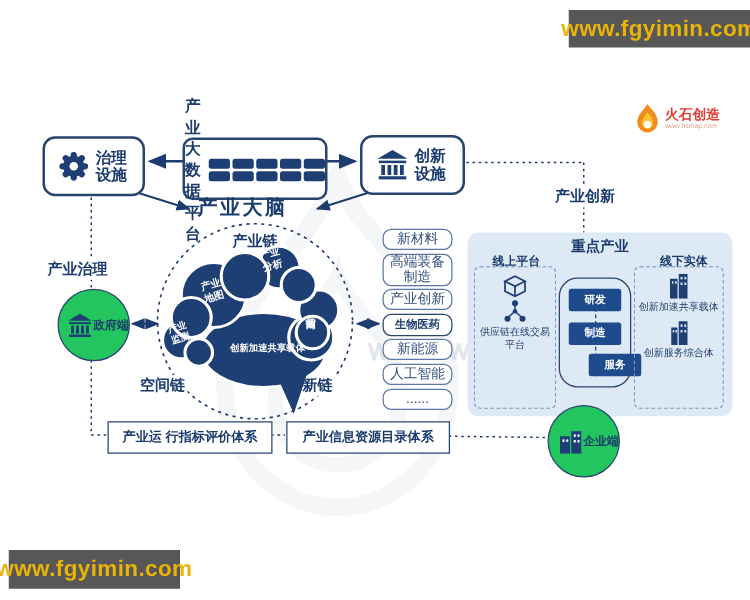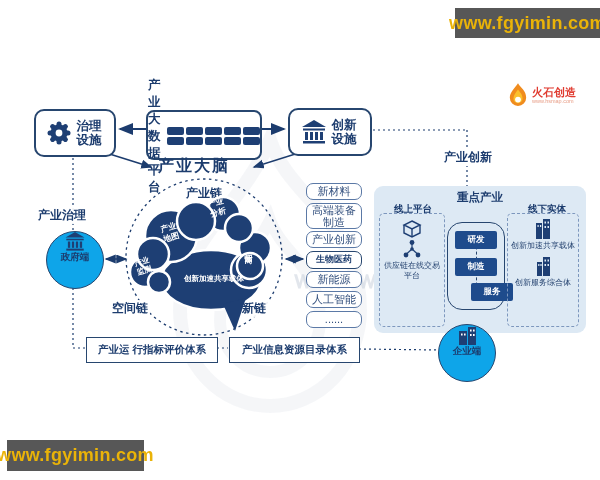--- a/index.html
+++ b/index.html
@@ -31,21 +31,21 @@
   .grid{display:flex;flex-direction:column;gap:2px;}
   .grid-row{display:flex;gap:2px;}
   .grid-cell{width:17px;height:8px;background:#1e3f74;border-radius:2px;}
   
   .brain-title{left:158px;top:156px;font-size:16px;font-weight:bold;letter-spacing:2px;z-index:4;}
   .chain-label{font-size:12px;font-weight:bold;background:rgba(255,255,255,.92);padding:0 2px;z-index:4;}
   .brain-label{position:absolute;color:#fff;font-weight:bold;z-index:6;text-align:center;line-height:1.2;}
   .brain-svg{z-index:5;}
   
   .node-circle{position:absolute;width:56px;height:56px;border:1.5px solid #27466f;border-radius:50%;
-               background:#0ea5e9;display:flex;flex-direction:column;align-items:center;justify-content:flex-start;z-index:4;}
+               background:#22c55e;display:flex;flex-direction:row;align-items:center;justify-content:flex-end;z-index:4;}
   .node-circle .lbl{font-size:9.5px;font-weight:bold;}
   .side-label{font-size:12px;font-weight:bold;z-index:4;background:rgba(255,255,255,.92);}
   
   .ind-col{left:306px;top:183px;width:56px;z-index:4;}
   .ind-item{position:absolute;left:0;width:54px;border:1px solid #5b79a6;border-radius:7px;background:#fff;
             display:flex;align-items:center;justify-content:center;text-align:center;
             font-size:11px;color:#33507e;line-height:1.1;}
   .ind-bold{font-weight:bold;font-size:9px;color:#1c3c6e;border-width:1.5px;border-color:#27466f;}
   
   .panel{left:374px;top:186px;width:212px;height:147px;background:#dde9f4;border-radius:9px;z-index:4;}

